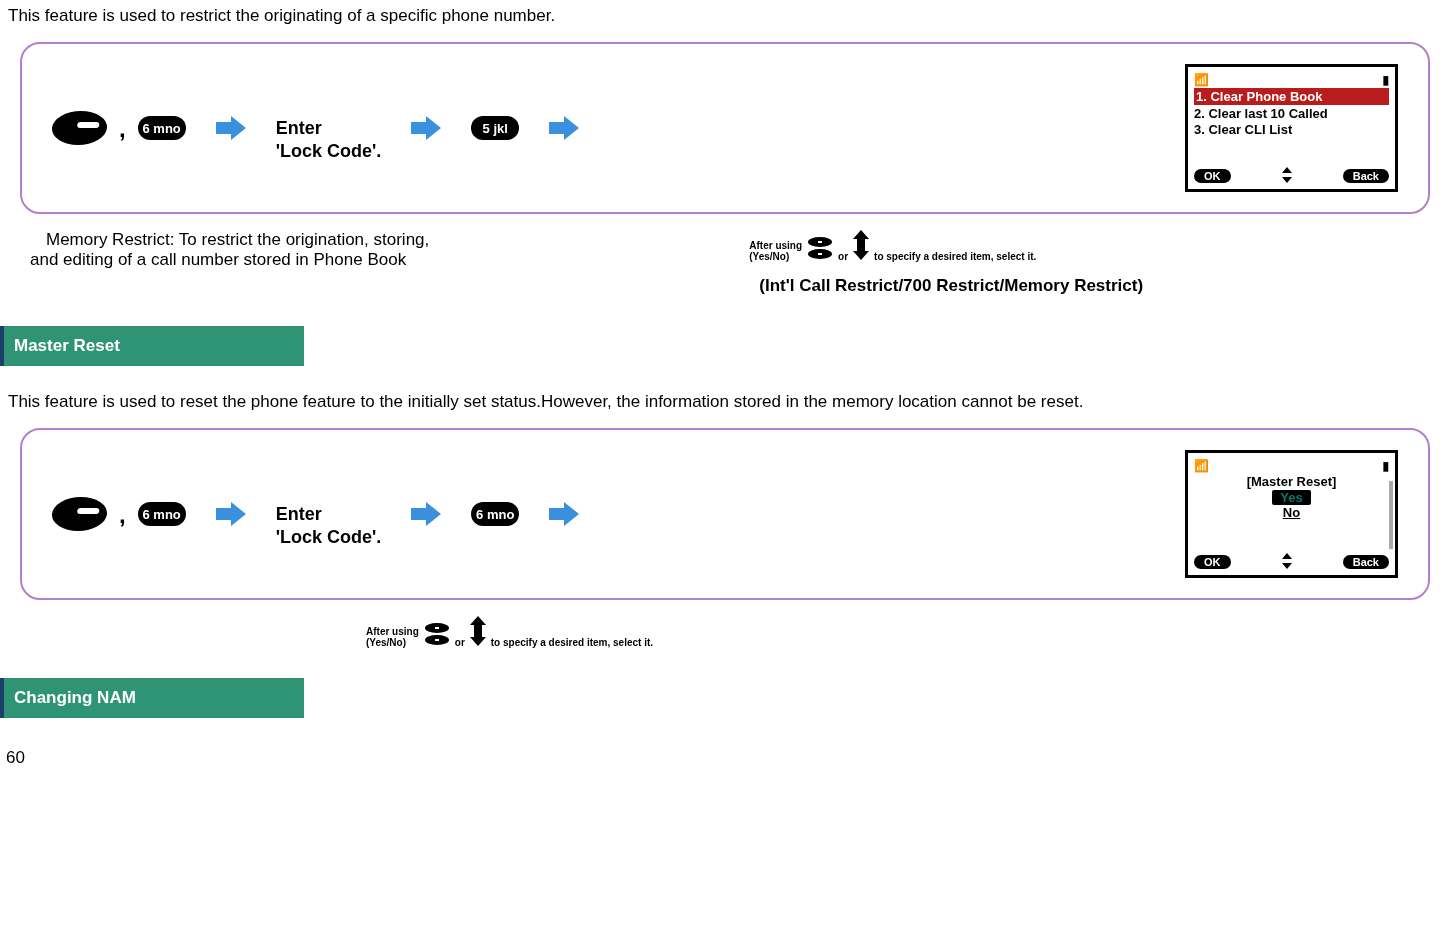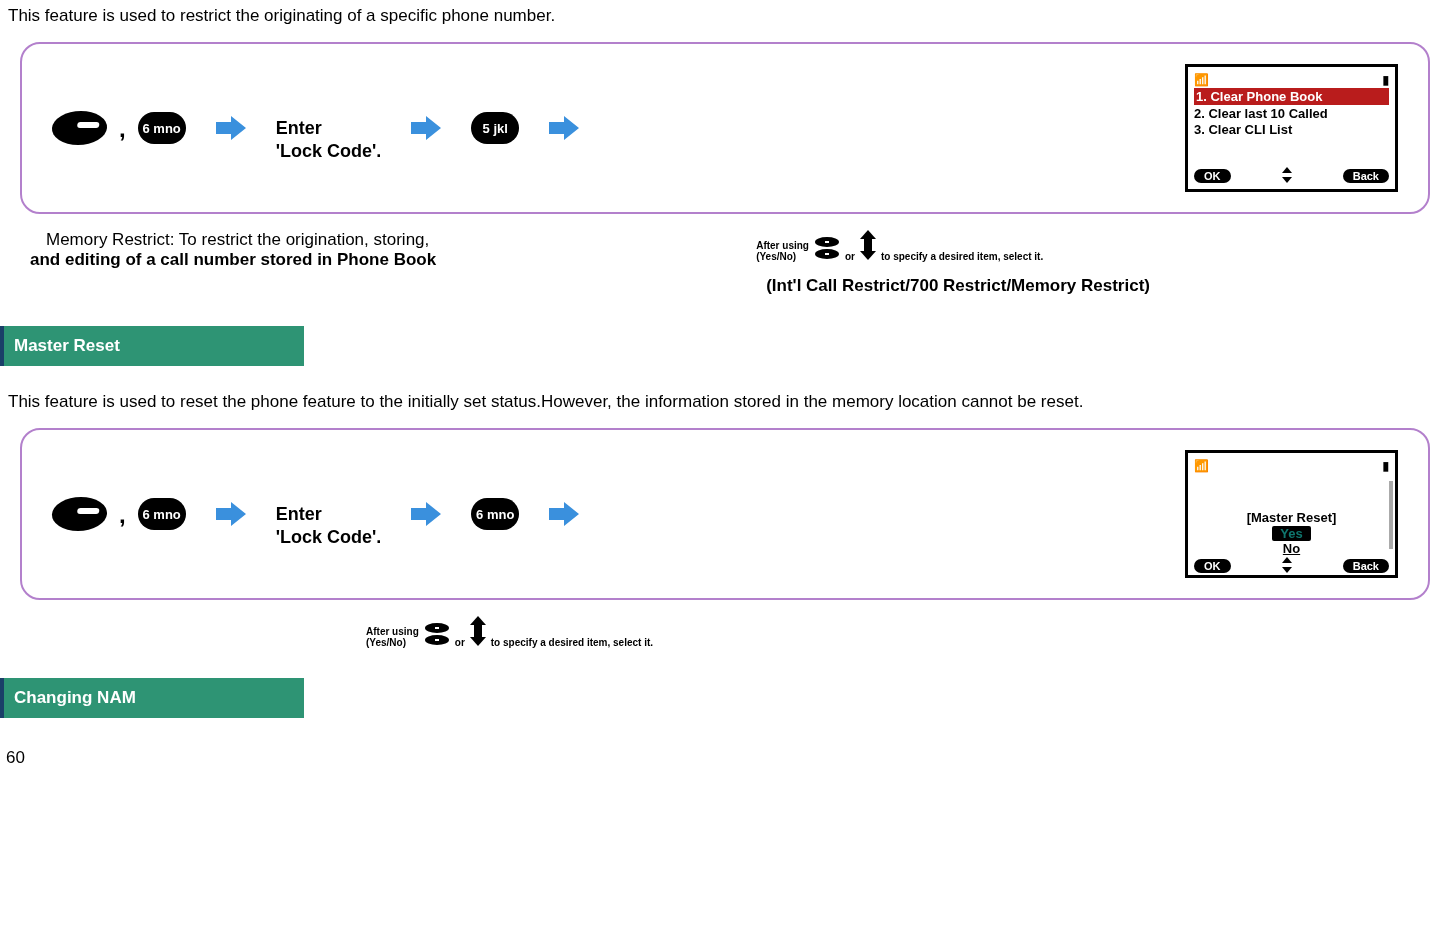--- a/index.html
+++ b/index.html
@@ -32,21 +32,21 @@
       display: inline-block;
       width: 30px;
       height: 24px;
     }
     .arrow svg { display: block; }
     .keybutton {
       display: inline-flex;
       align-items: center;
       justify-content: center;
       width: 48px;
-      height: 32px;
+      height: 24px;
       border-radius: 16px;
       background: black;
       color: white;
       font-weight: bold;
       font-size: 13px;
     }
     .teardrop {
       display: inline-block;
       width: 55px;
       height: 34px;
@@ -117,21 +117,21 @@
       display: flex;
       justify-content: space-between;
       padding: 8px 20px 0px 46px;
       gap: 30px;
     }
     .note-left {
       max-width: 500px;
       flex-shrink:0;
     }
     .note-left .l1 { }
-    .note-left .l2 { margin-left: -16px; font-weight: bold; }
+    .note-left .l2 { margin-left: -16px; }
     .note-right {
       flex: 1;
       display: flex;
       flex-direction: column;
       align-items: flex-start;
       margin-left: auto;
       padding-left: 290px;
     }
     .after-using {
       display: flex;
@@ -153,21 +153,21 @@
       padding: 10px 10px;
       width: 304px;
       margin: 30px 0 20px 0;
       border-left: 4px solid #1a3f68;
       box-sizing: border-box;
     }
     .page-num {
       padding: 10px 6px;
     }
     .screen-title-bracket{
-      text-align:center; font-weight:bold;margin-top:36px;
+      text-align:center; font-weight:bold;
     }
     .yesno{
       text-align:center;
     }
     .yesno .yes{
       background:black; color:#0f766e; display:inline-block; padding:0 8px; border-radius:2px; font-weight:bold;
     }
     .yesno .no{ display:block; font-weight:bold;text-decoration:underline;}
     .scrollbar-hint{
       position:absolute; right:2px; top:28px; bottom:26px; width:4px; background:#aaa;

